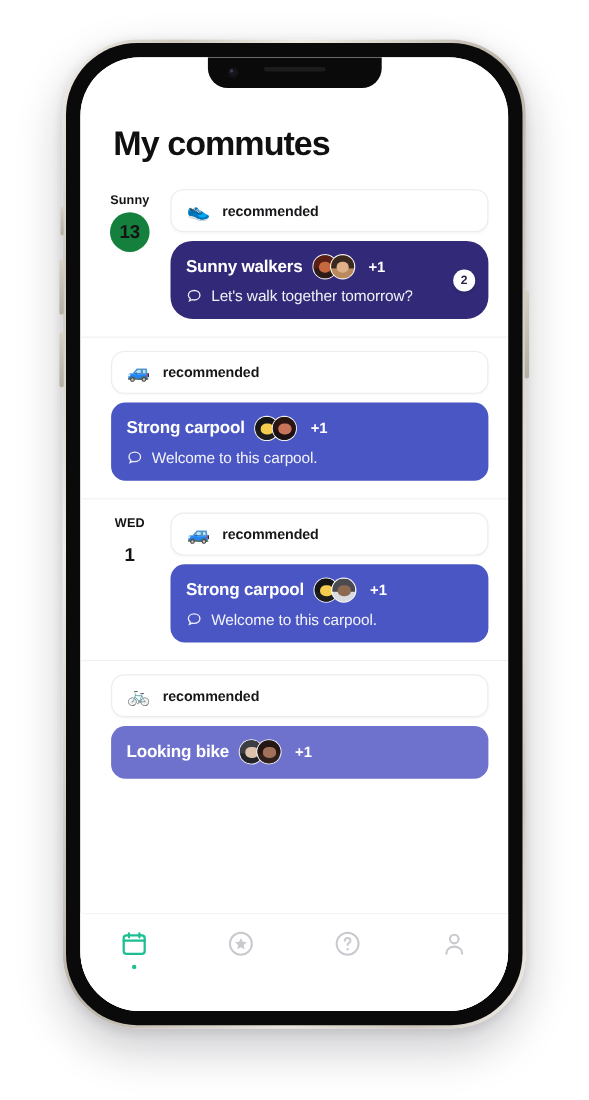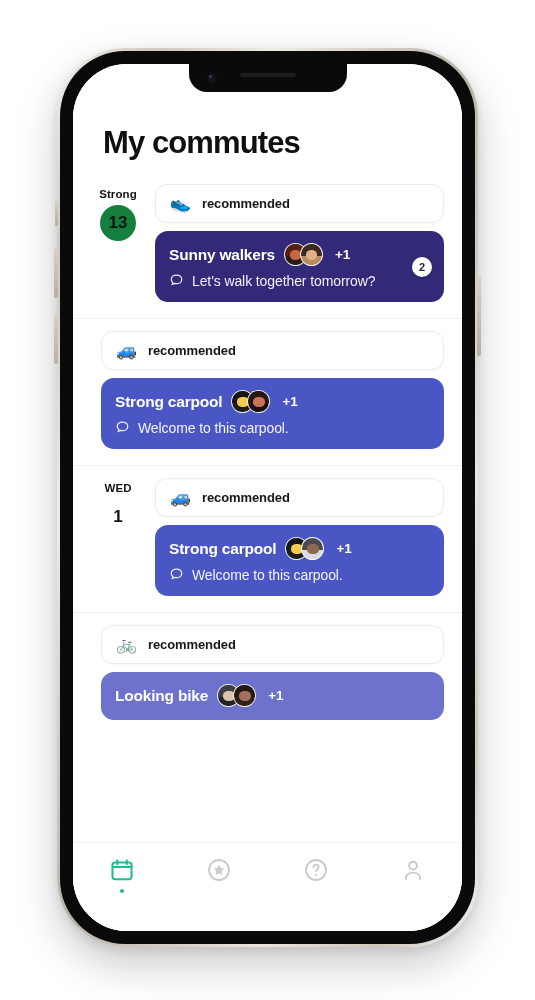--- a/index.html
+++ b/index.html
@@ -16,21 +16,21 @@
   .stage {
     position: relative;
     width: 535px;
     height: 1000px;
     background: #ffffff;
   }
 
   .phone-outer {
     position: absolute;
     left: 57px;
-    top: 48px;
+    top: 36px;
     width: 421px;
     height: 899px;
     border-radius: 68px;
     background: linear-gradient(115deg,#f2efe9 0%,#cfc9bf 12%,#efece6 26%,#b9b2a6 50%,#e9e5dd 74%,#cdc7bb 88%,#f3f0ea 100%);
     box-shadow: 0 18px 42px rgba(20,20,30,0.22), 0 3px 10px rgba(20,20,30,0.10);
   }
 
   .phone-band {
     position: absolute;
     left: 3px;
@@ -246,21 +246,21 @@
 
   .plus-more {
     font-size: 13.5px;
     font-weight: 700;
     color: #ffffff;
     margin-left: 3px;
   }
 
   .cc-msg {
     display: flex;
-    align-items: flex-start;
+    align-items: center;
     gap: 8px;
     margin-top: 7px;
   }
   .bubble-icon {
     width: 15px;
     height: 15px;
     flex: 0 0 15px;
   }
   .cc-msg-text {
     font-size: 14px;
@@ -335,29 +335,29 @@
         </div>
 
         <div class="app">
           <div class="app-scroll">
 
             <div class="page-title">My commutes</div>
 
             <div class="day-list" id="day-list">
                 <div class="day-block first">
                   <div class="day-col">
-                    <div class="day-name">Strong</div>
+                    <div class="day-name">Sunny</div>
                     <div class="day-num-wrap today">13</div>
                   </div>
                   <div class="day-content">
                     <div class="rec-row">
                       <span class="rec-icon">👟</span>
                       <span class="rec-label">recommended</span>
                     </div>
-                    <div class="commute-card" style="background: rgb(50, 42, 120);">
+                    <div class="commute-card" style="background: rgb(50, 42, 120); border-radius: 20px;">
                       <div class="cc-top">
                         <span class="cc-name">Sunny walkers</span>
                         <div class="avatars">
                           <div class="avatar" style="background: rgb(44, 27, 22);">
                             <div class="hair" style="background: rgb(90, 31, 20);"></div>
                             <div class="body" style="background: rgb(44, 27, 22);"></div>
                             <div class="face" style="background: rgb(198, 104, 63);"></div>
                           </div>
                           <div class="avatar" style="background: rgb(185, 138, 94);">
                             <div class="hair" style="background: rgb(58, 42, 30);"></div>

